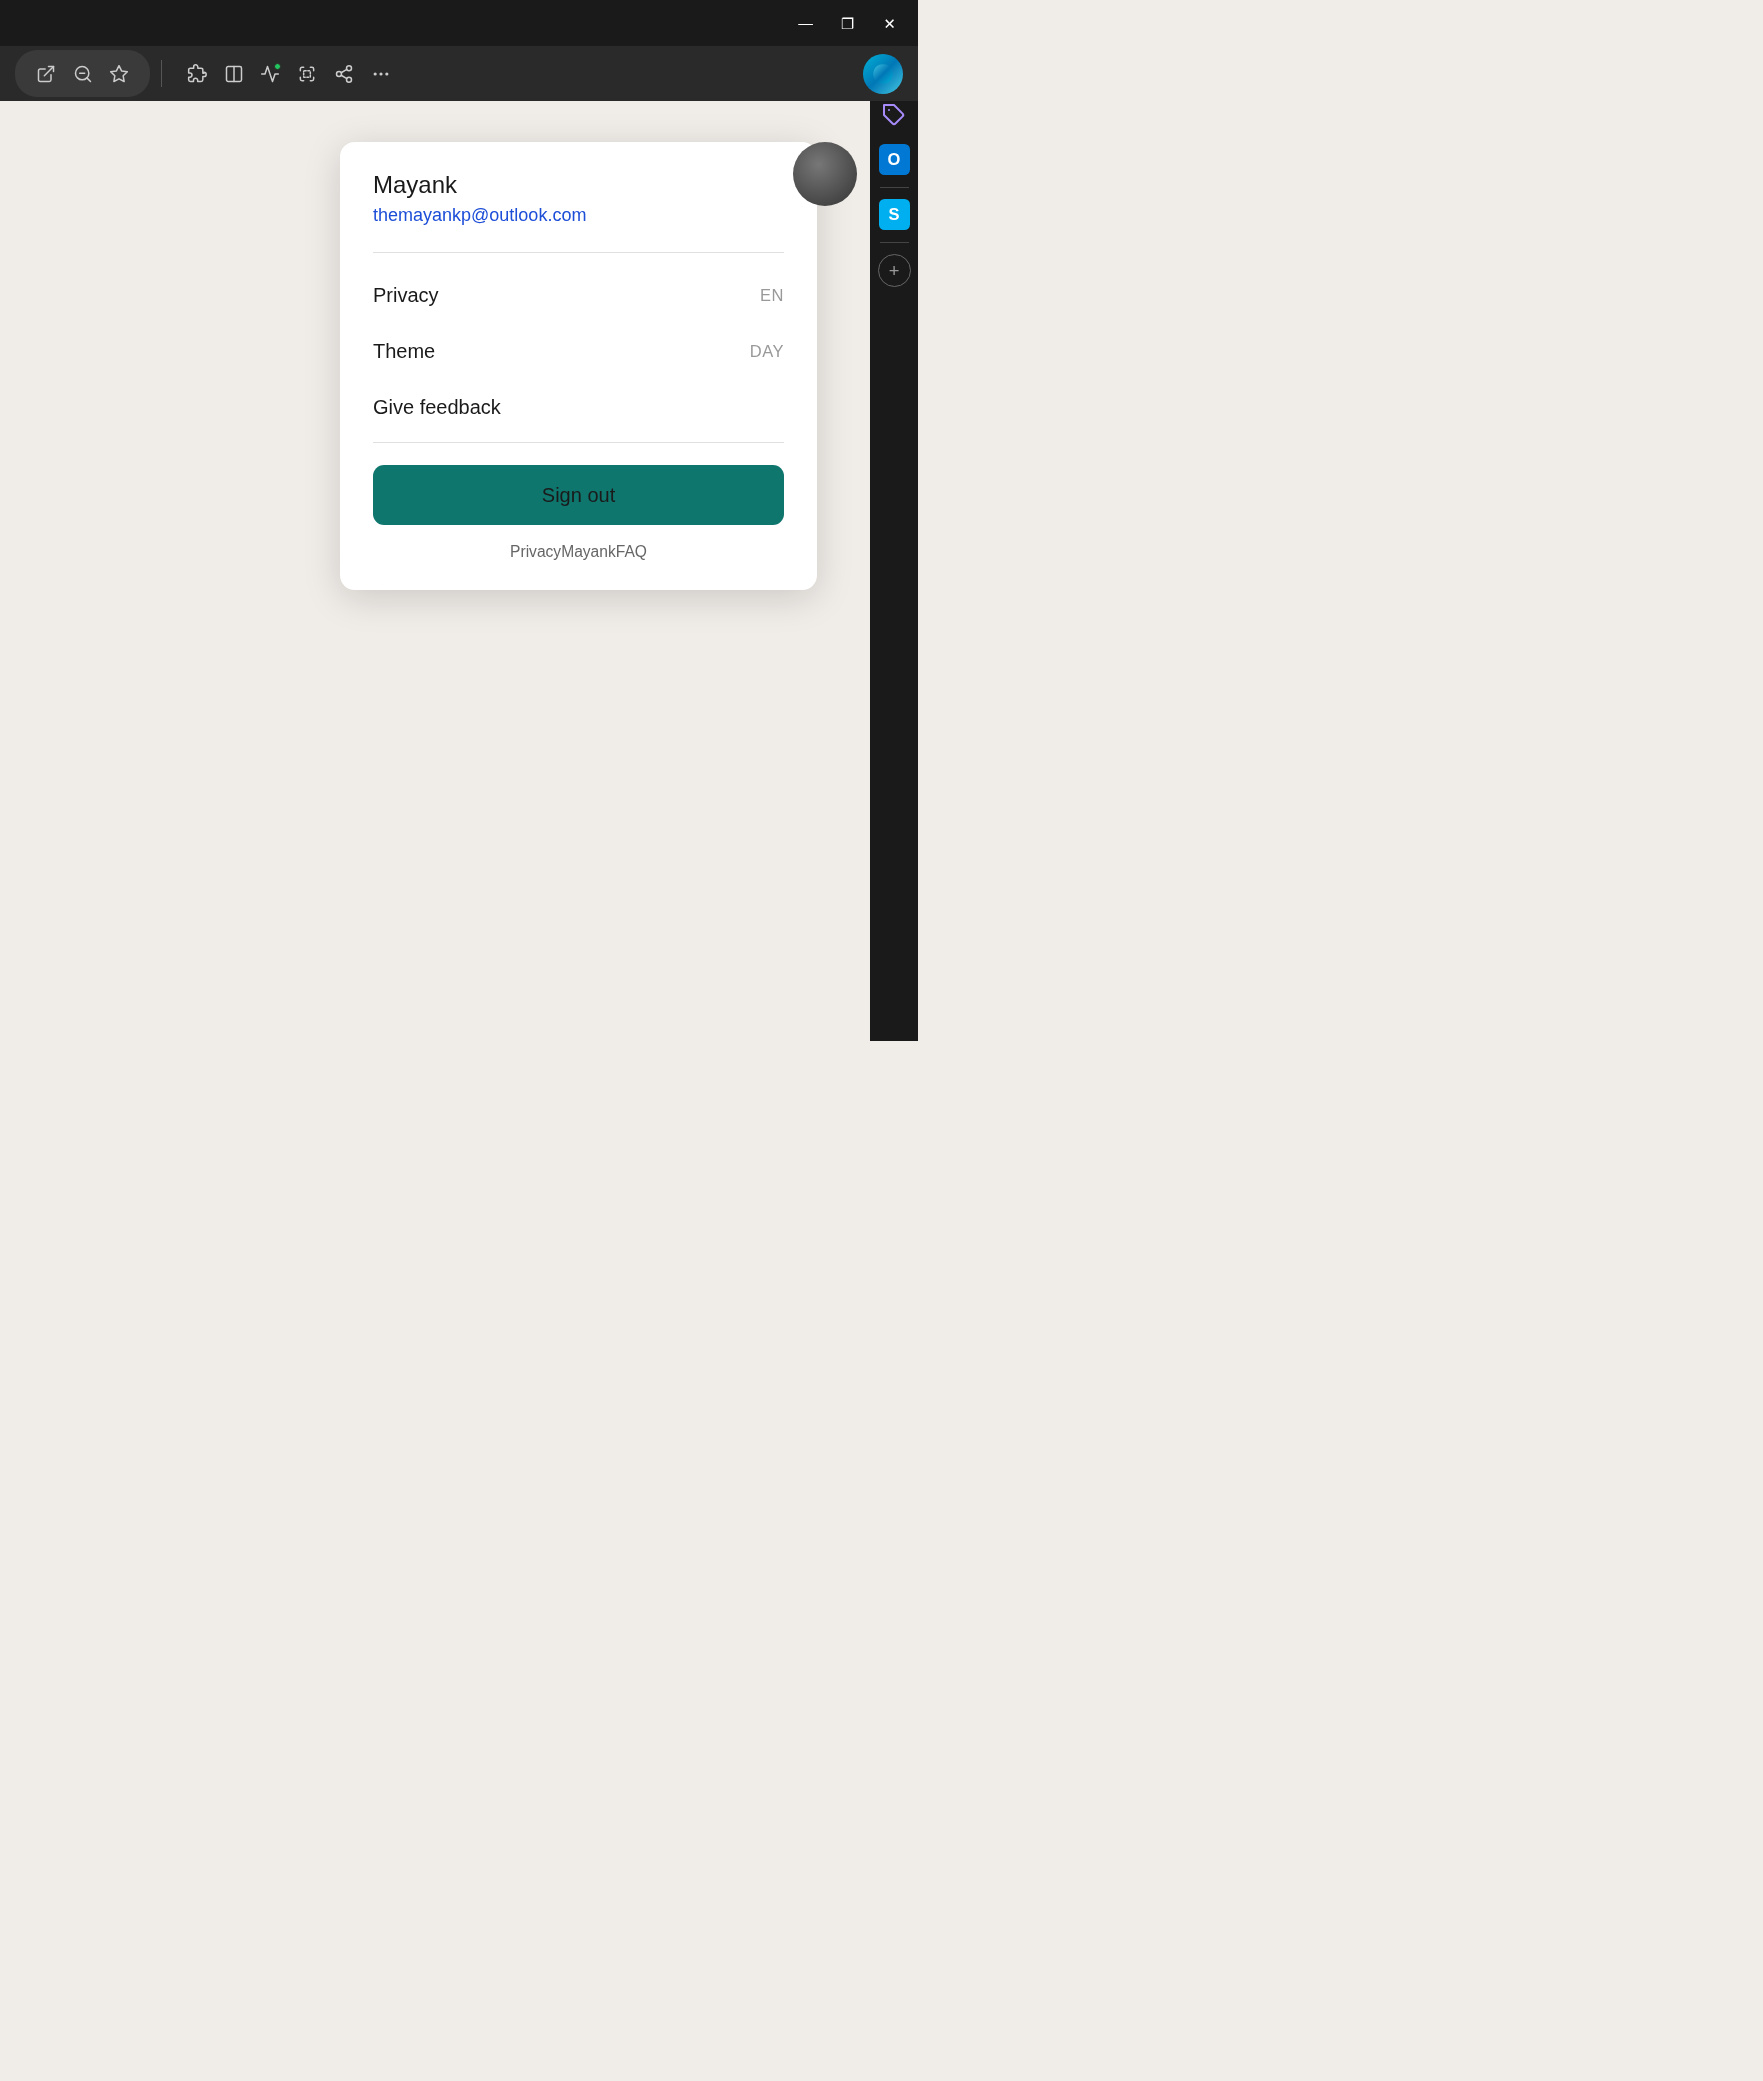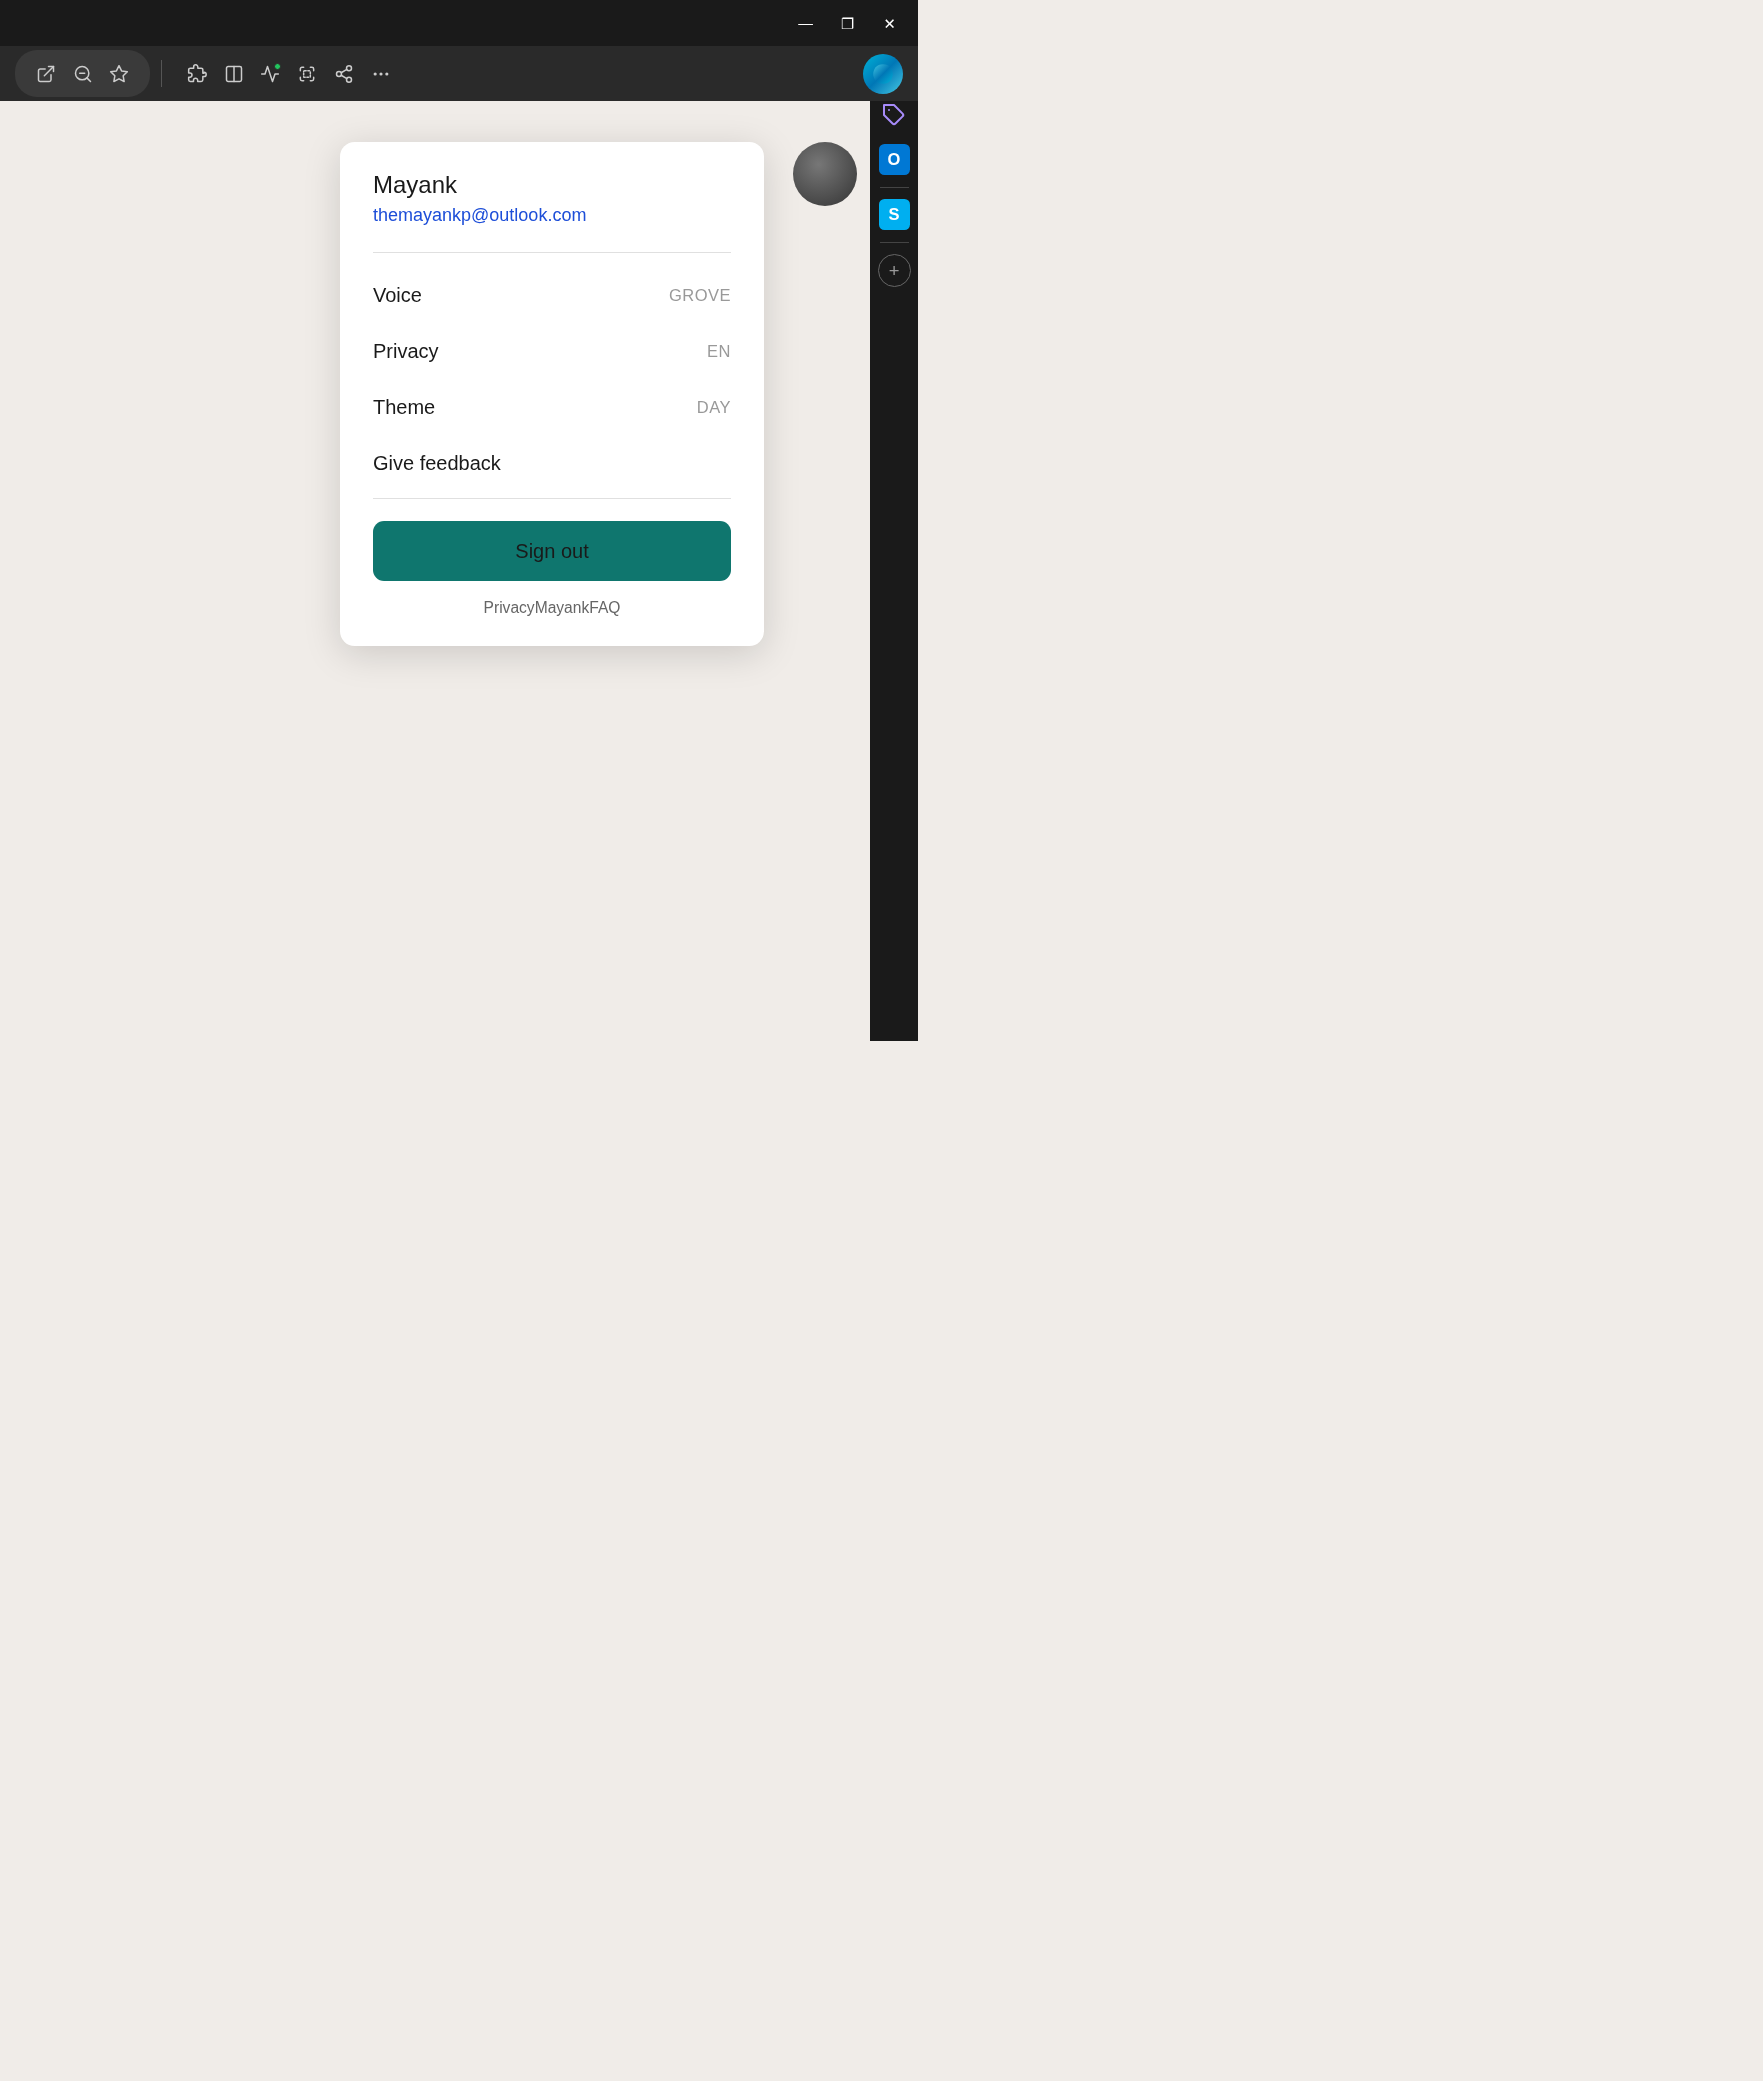--- a/index.html
+++ b/index.html
@@ -197,21 +197,21 @@
       font-size: 9.2px;
       color: #666;
       cursor: pointer;
     }
 
     
     .profile-card {
       position: absolute;
       top: 142px;
       left: 340px;
-      width: 424px;
+      width: 477px;
       background: #ffffff;
       border-radius: 14.7px;
       padding: 29px 33px;
       box-shadow: 0 7.3px 37px rgba(0,0,0,0.15);
       z-index: 200;
     }
 
     .profile-header {
       margin-bottom: 26px;
     }
@@ -463,24 +463,20 @@
 
 <div class="profile-card">
   <div class="profile-header">
     <div class="profile-name">Mayank</div>
     <div class="profile-email">themayankp@outlook.com</div>
   </div>
 
   <div class="profile-divider"></div>
 
   
-  <div class="menu-item">
-    <span class="menu-item-label">Voice</span>
-    <span class="menu-item-value">GROVE</span>
-  </div>
 
   
   <div class="menu-item">
     <span class="menu-item-label">Privacy</span>
     <span class="menu-item-value">EN</span>
   </div>
 
   
   <div class="menu-item">
     <span class="menu-item-label">Theme</span>

